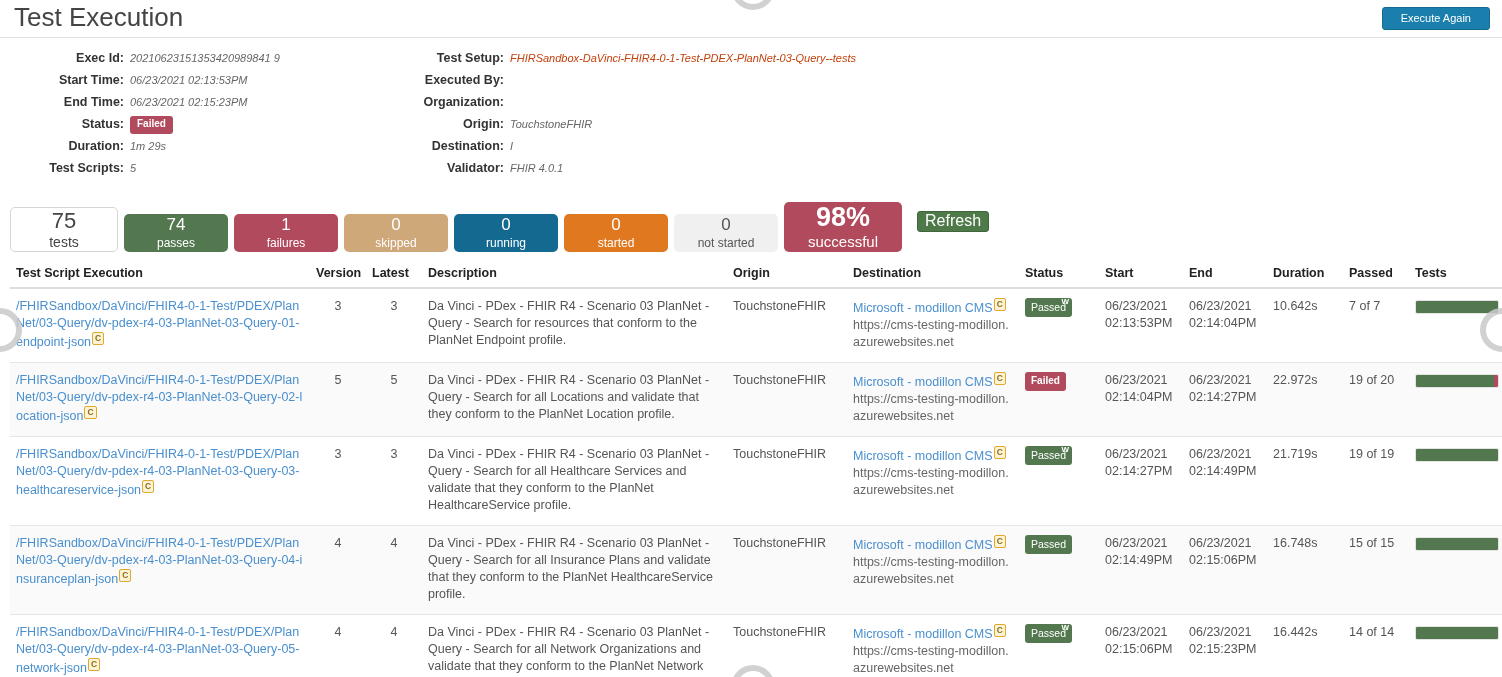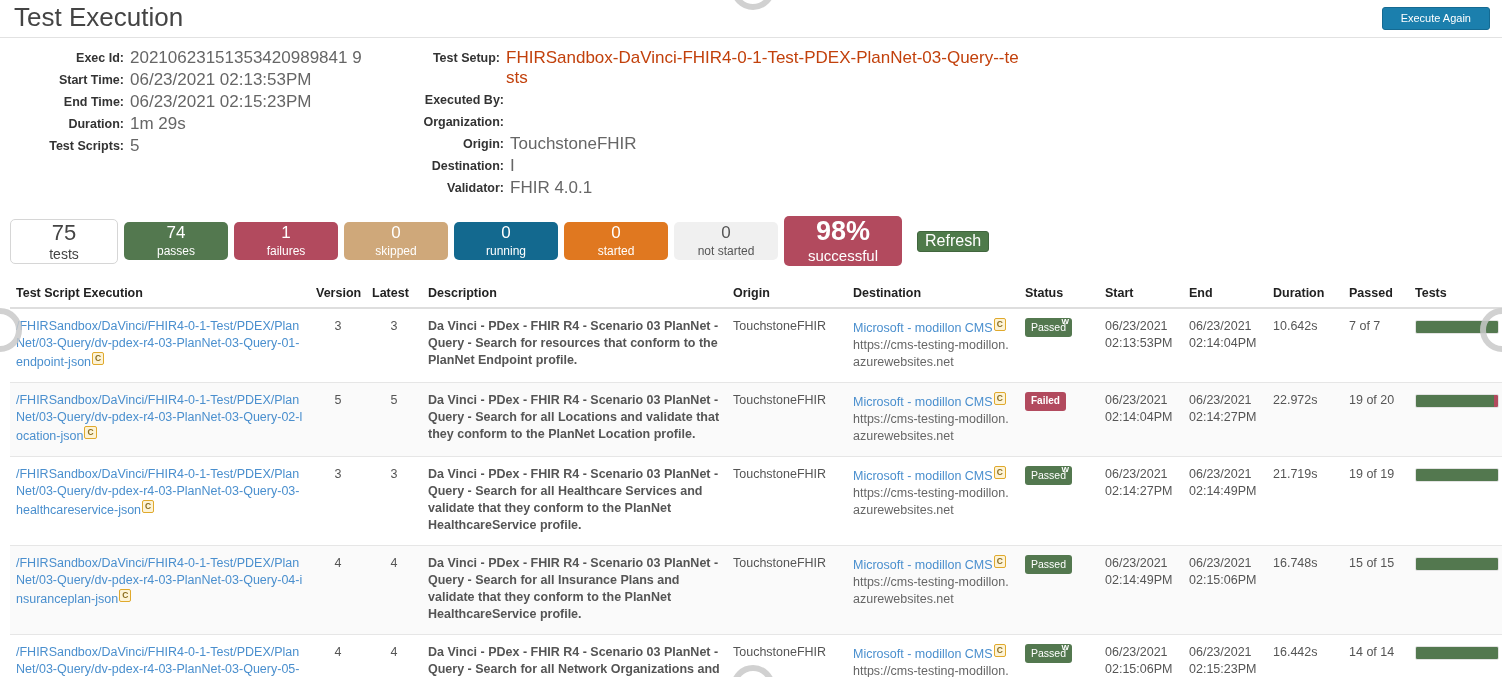--- a/index.html
+++ b/index.html
@@ -57,38 +57,38 @@
   .sum-label {
     font-weight:bold;
     color:#333;
     text-align:right;
     padding-right:6px;
     font-size:12.5px;
     white-space:nowrap;
   }
   .sum-col.left .sum-label { width:130px; }
   .sum-col.right .sum-label { width:110px; }
-  .sum-value { color:#666; font-size:17px; }
+  .sum-value { color:#666; font-size:11px;font-style:italic; }
   .sum-value.link { color:#c2410c; cursor:pointer; }
   .badge-failed {
     display:inline-block;
     background:#b24a5e;
     color:#fff;
     font-size:10px;
     font-weight:bold;
     border-radius:3px;
     padding:2px 7px 3px;
     line-height:11px;
     margin-top:2px;
   }
 
   
   .stats {
     display:flex;
-    align-items:center;
+    align-items:flex-end;
     padding:0 0 0 10px;
     height:62px;
     margin-top:4px;
   }
   .tile {
     width:104px;
     margin-right:6px;
     border-radius:5px;
     display:flex;
     flex-direction:column;
@@ -149,21 +149,21 @@
     font-size:12.5px;
     color:#555;
     padding:9px 6px 11px 6px;
     border-bottom:1px solid #e6e6e6;
     vertical-align:top;
     line-height:17px;
   }
   tr.row-alt td { background:#fafafa; }
   .c-script { width:300px; }
   .c-version, .c-latest { width:56px; text-align:center; }
-  .c-desc { width:305px;font-weight:bold; }
+  .c-desc { width:305px; }
   .c-origin { width:120px; }
   .c-dest { width:172px; }
   .c-status { width:80px; }
   .c-start, .c-end { width:84px; }
   .c-duration { width:76px; text-align:left; }
   .c-passed { width:66px; text-align:left; }
   .c-tests { width:96px; }
   th.c-version, th.c-latest { text-align:center; }
   td.c-version, td.c-latest { text-align:center; color:#555; }
 
@@ -246,20 +246,24 @@
         <div class="sum-label">Exec Id:</div>
         <div class="sum-value">20210623151353420989841 9</div>
       </div>
       <div class="sum-row">
         <div class="sum-label">Start Time:</div>
         <div class="sum-value">06/23/2021 02:13:53PM</div>
       </div>
       <div class="sum-row">
         <div class="sum-label">End Time:</div>
         <div class="sum-value">06/23/2021 02:15:23PM</div>
+      </div>
+      <div class="sum-row">
+        <div class="sum-label">Status:</div>
+        <span class="badge-failed">Failed</span>
       </div>
       <div class="sum-row">
         <div class="sum-label">Duration:</div>
         <div class="sum-value">1m 29s</div>
       </div>
       <div class="sum-row">
         <div class="sum-label">Test Scripts:</div>
         <div class="sum-value">5</div>
       </div>
     </div>

